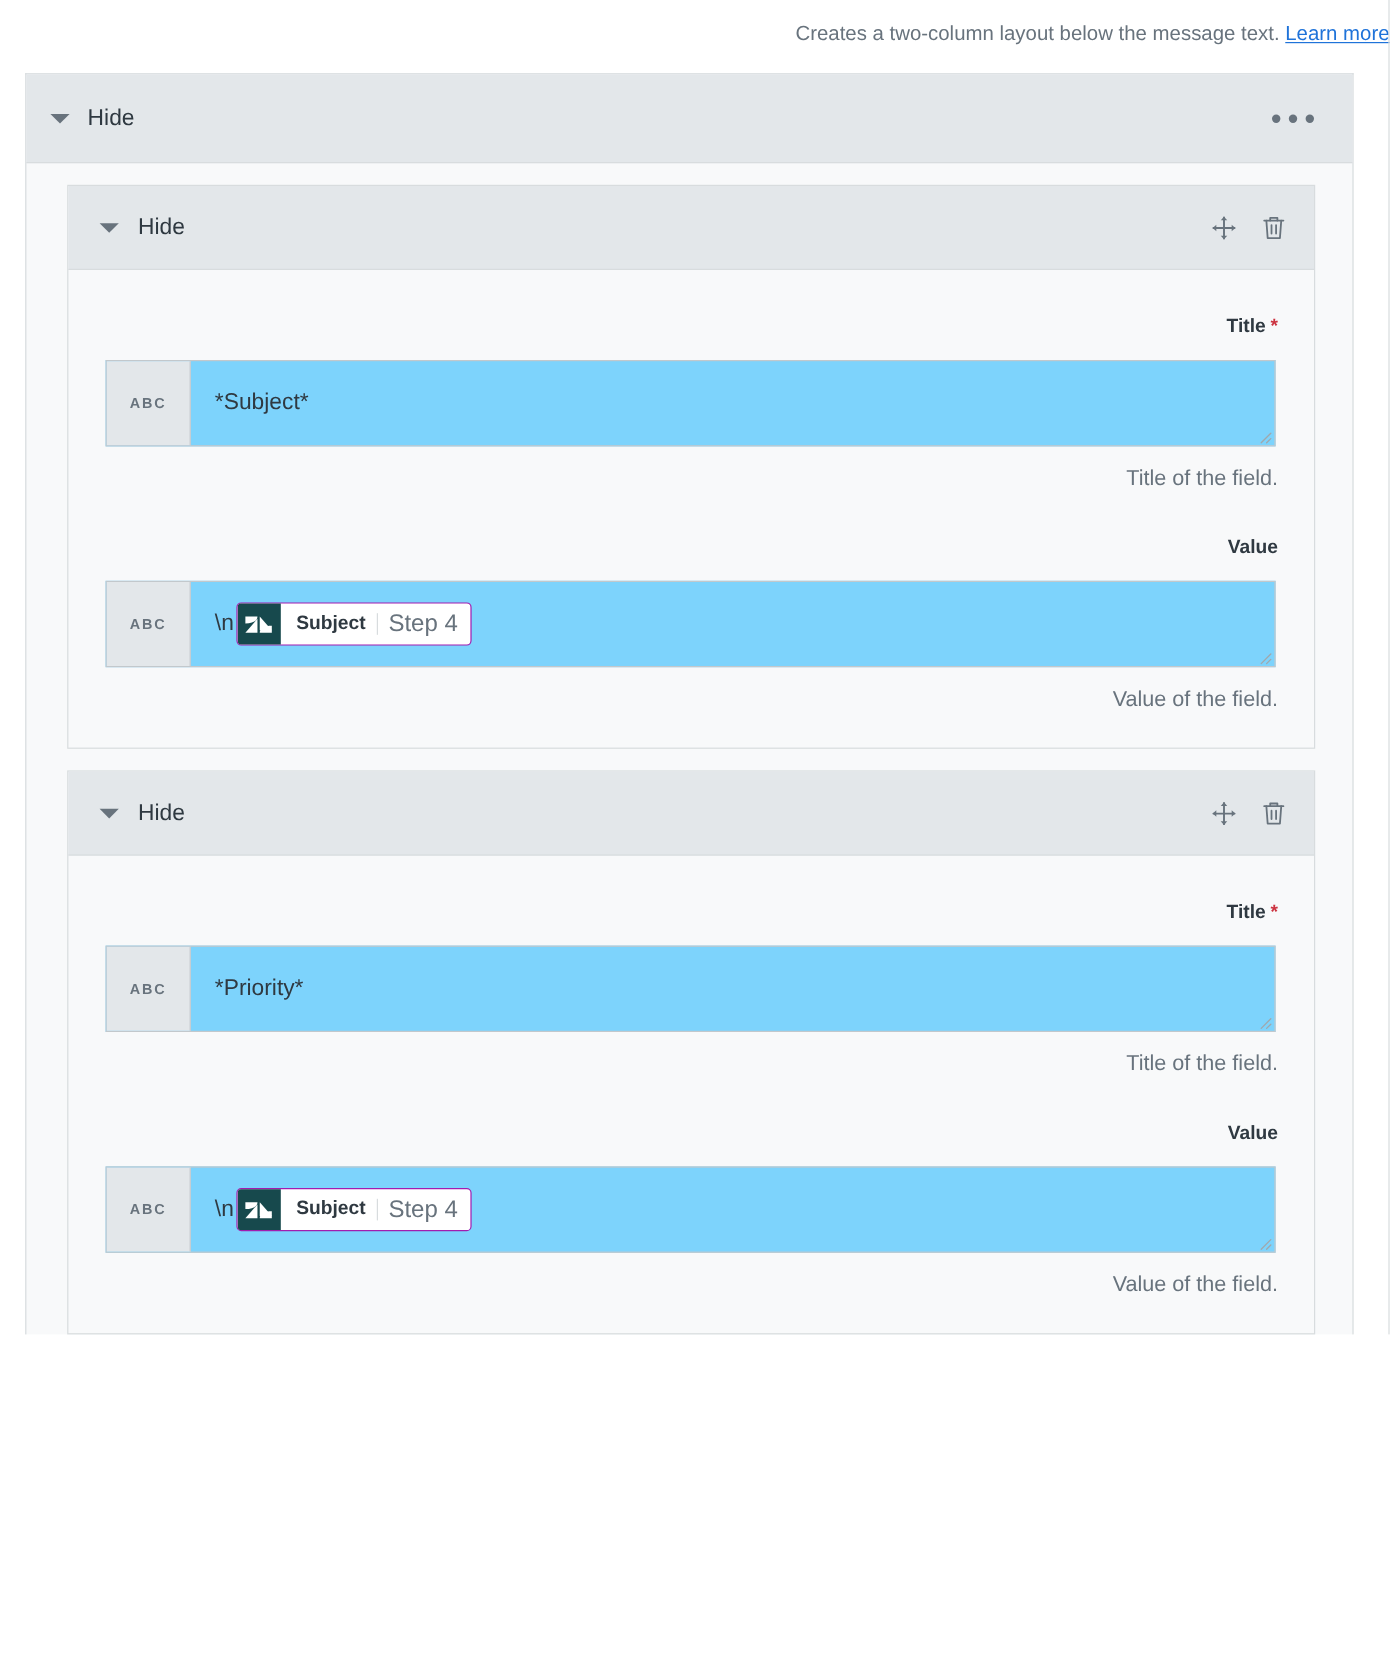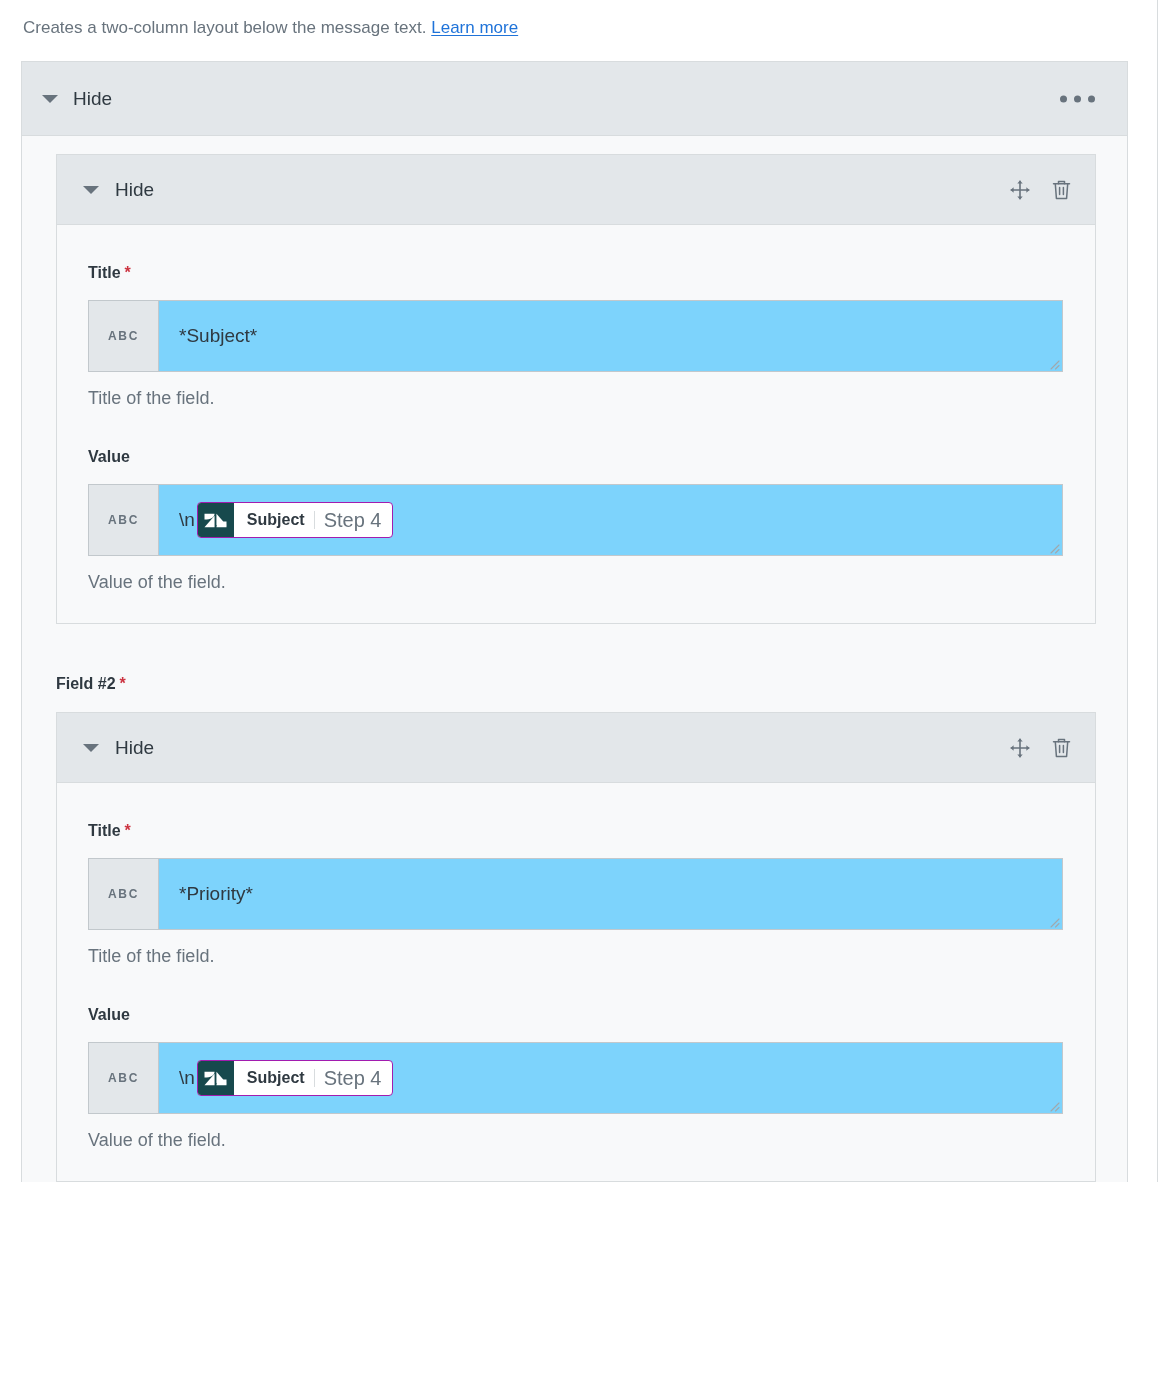--- a/index.html
+++ b/index.html
@@ -37,34 +37,36 @@
     color: #2f3941;
     letter-spacing: -0.1px;
     padding: 17px 0 0 23px;
     line-height: 22px;
   }
   .section-desc {
     font-size: 17px;
     color: #68737d;
     padding: 16px 0 0 23px;
     line-height: 24px;
+    text-align: right;
   }
   .section-desc a {
     color: #1f73d9;
     text-decoration: underline;
     text-underline-offset: 2px;
   }
 
   
   .outer-panel {
     margin: 21px 0 0 21px;
     width: 1107px;
     border: 1px solid #d8dcde;
     border-bottom: none;
     background: #f8f9fa;
+    text-align: right;
   }
   .panel-head {
     height: 74px;
     background: #e3e7ea;
     border-bottom: 1px solid #d8dcde;
     display: flex;
     align-items: center;
     padding: 0 22px 0 20px;
     position: relative;
   }
@@ -352,23 +354,20 @@
                   </svg>
               </div>
             </div>
             <div class="hint">Value of the field.</div>
 
           </div>
         </div>
       </div>
 
       <div class="field-group">
-        <div class="field-label">
-          <span>Field #2</span><span class="req">*</span>
-        </div>
 
         <div class="field-card">
           <div class="card-head">
             <span class="caret"></span>
             <span class="card-head-label">Hide</span>
             <span class="card-head-actions">
               <span class="icon-btn">
                 <svg width="22" height="22" viewBox="0 0 22 22" fill="none" stroke="#68737d" stroke-width="1.6" stroke-linecap="round" stroke-linejoin="round">
                   <path d="M11 2.2 L11 19.8 M2.2 11 L19.8 11"></path>
                   <path d="M11 1.6 L8.3 4.6 L13.7 4.6 Z" fill="#68737d" stroke="none"></path>

